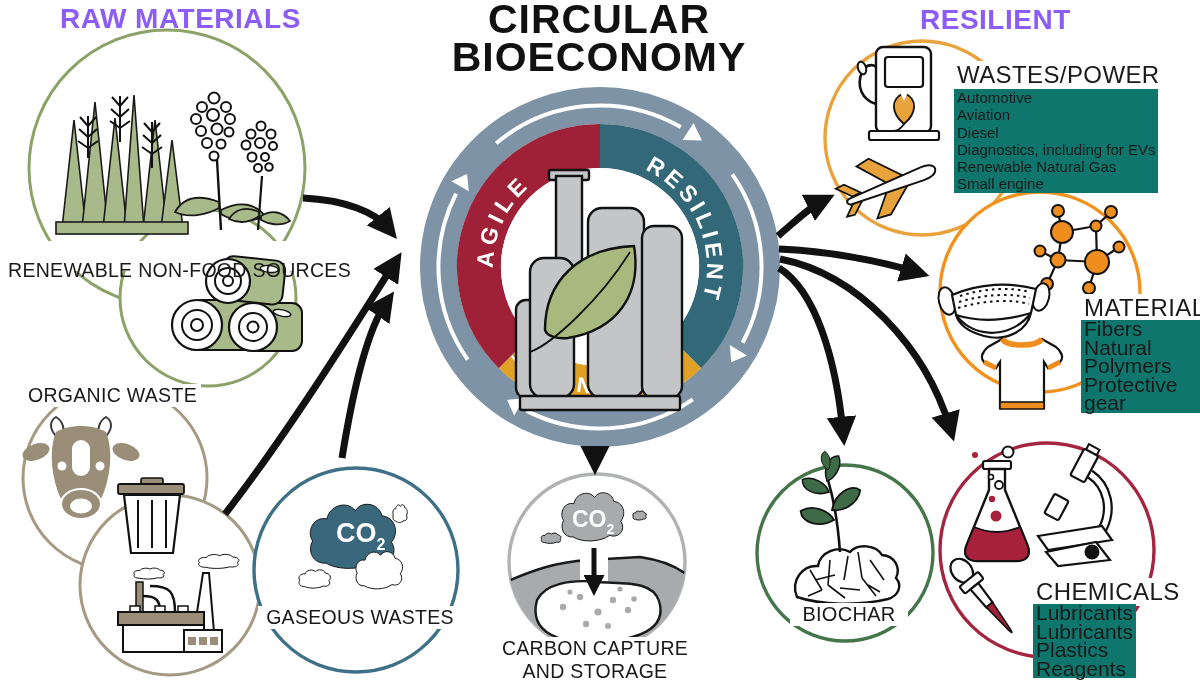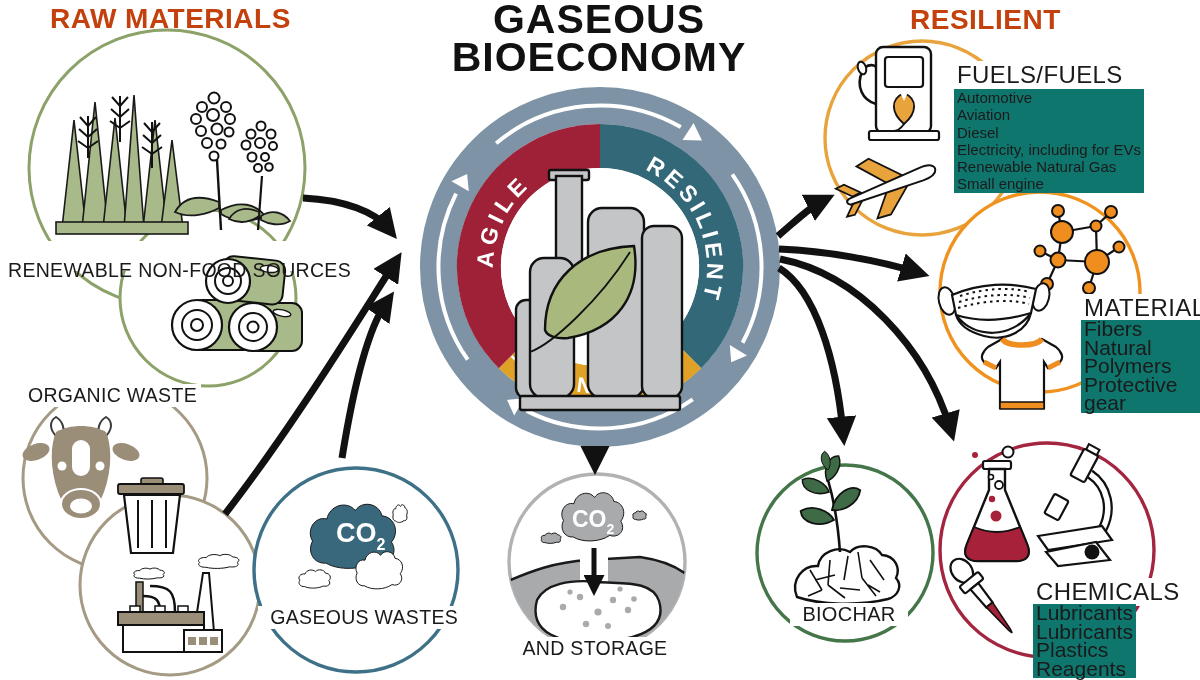--- a/index.html
+++ b/index.html
@@ -1,20 +1,20 @@
 <!DOCTYPE html>
 <html><head>
 <meta charset="utf-8">
 <style>
   html,body{margin:0;padding:0;background:#fff;}
   #canvas{position:relative;width:1200px;height:680px;background:#fff;overflow:hidden;
           font-family:"Liberation Sans",sans-serif;color:#1a1a1a;}
   svg{position:absolute;left:0;top:0;}
   .lbl{position:absolute;font-family:"Liberation Sans",sans-serif;color:#1a1a1a;white-space:nowrap;}
-  .hdr{font-size:28px;font-weight:800;letter-spacing:.5px;color:#c2410c;}
+  .hdr{font-size:28px;font-weight:800;letter-spacing:.5px;color:#8b5cf6;margin-left:10px;}
   .title{left:405px;top:0;width:388px;text-align:center;font-size:41px;font-weight:800;
          line-height:38px;letter-spacing:1px;color:#111;}
   .seclbl{font-size:19.5px;font-weight:500;letter-spacing:.3px;background:#fff;padding:0 4px;text-align:center;}
   .ptitle{font-size:24px;font-weight:500;letter-spacing:.4px;background:#fff;padding:0 3px;}
   .plist{position:absolute;background:#0f766e;padding:0 3px;}
   .plist .item{font-size:15px;font-weight:400;line-height:17.3px;}
   .plist.wide .item{font-size:21px;line-height:18.6px;}
   .center{text-align:center;}
 </style>
 </head>
@@ -361,40 +361,41 @@
   <path d="M778,236 C798,219 810,207 822,201" marker-end="url(#ah)"></path>
   <path d="M779,249 C828,251 880,261 916,272" marker-end="url(#ah)"></path>
   <path d="M780,259 C858,274 926,348 950,428" marker-end="url(#ah)"></path>
   <path d="M779,268 C816,291 836,360 843,432" marker-end="url(#ah)"></path>
   <path d="M595,447 L595,461" marker-end="url(#ah)"></path>
 </g>
 </svg>
 
 <div class="lbl hdr" style="left:50px;top:3px;">RAW MATERIALS</div>
 <div class="lbl title">
-  <div>GASEOUS</div>
+  <div>CIRCULAR</div>
   <div>BIOECONOMY</div>
 </div>
 <div class="lbl hdr" style="left:910px;top:4px;">RESILIENT</div>
 
 <div class="lbl seclbl center" style="left:4px;top:243px;width:342px;background:transparent;margin-top:16px;">RENEWABLE NON-FOOD SOURCES</div>
 <div class="lbl seclbl" style="left:24px;top:384px;">ORGANIC WASTE</div>
-<div class="lbl seclbl center" style="left:258px;top:606px;width:196px;text-align:right;">GASEOUS WASTES</div>
+<div class="lbl seclbl center" style="left:258px;top:606px;width:196px;">GASEOUS WASTES</div>
 
 <div class="lbl center" style="left:492px;top:637px;width:206px;background:#fff;">
+  <div class="seclbl" style="background:transparent;">CARBON CAPTURE</div>
   <div class="seclbl" style="background:transparent;">AND STORAGE</div>
 </div>
 <div class="lbl seclbl center" style="left:790px;top:603px;width:110px;font-size:20px;">BIOCHAR</div>
 
-<div class="lbl ptitle" style="left:954px;top:61px;">FUELS/FUELS</div>
+<div class="lbl ptitle" style="left:954px;top:61px;">WASTES/POWER</div>
 <div class="plist" style="left:954px;top:89px;">
   <div class="item">Automotive</div>
   <div class="item">Aviation</div>
   <div class="item">Diesel</div>
-  <div class="item">Electricity, including for EVs</div>
+  <div class="item">Diagnostics, including for EVs</div>
   <div class="item">Renewable Natural Gas</div>
   <div class="item">Small engine</div>
 </div>
 
 <div class="lbl ptitle" style="left:1081px;top:294px;">MATERIALS</div>
 <div class="plist wide" style="left:1081px;top:320px;">
   <div class="item">Fibers</div>
   <div class="item">Natural</div>
   <div class="item">Polymers</div>
   <div class="item">Protective gear</div>

